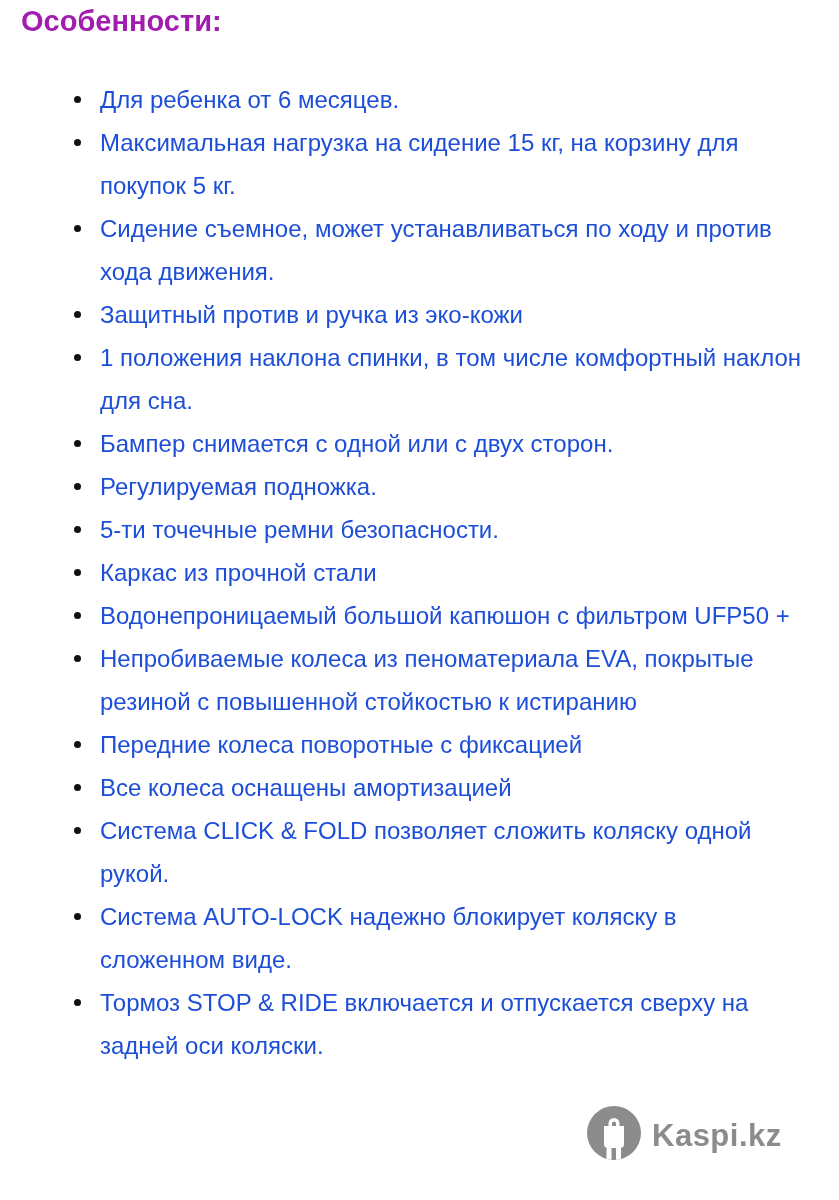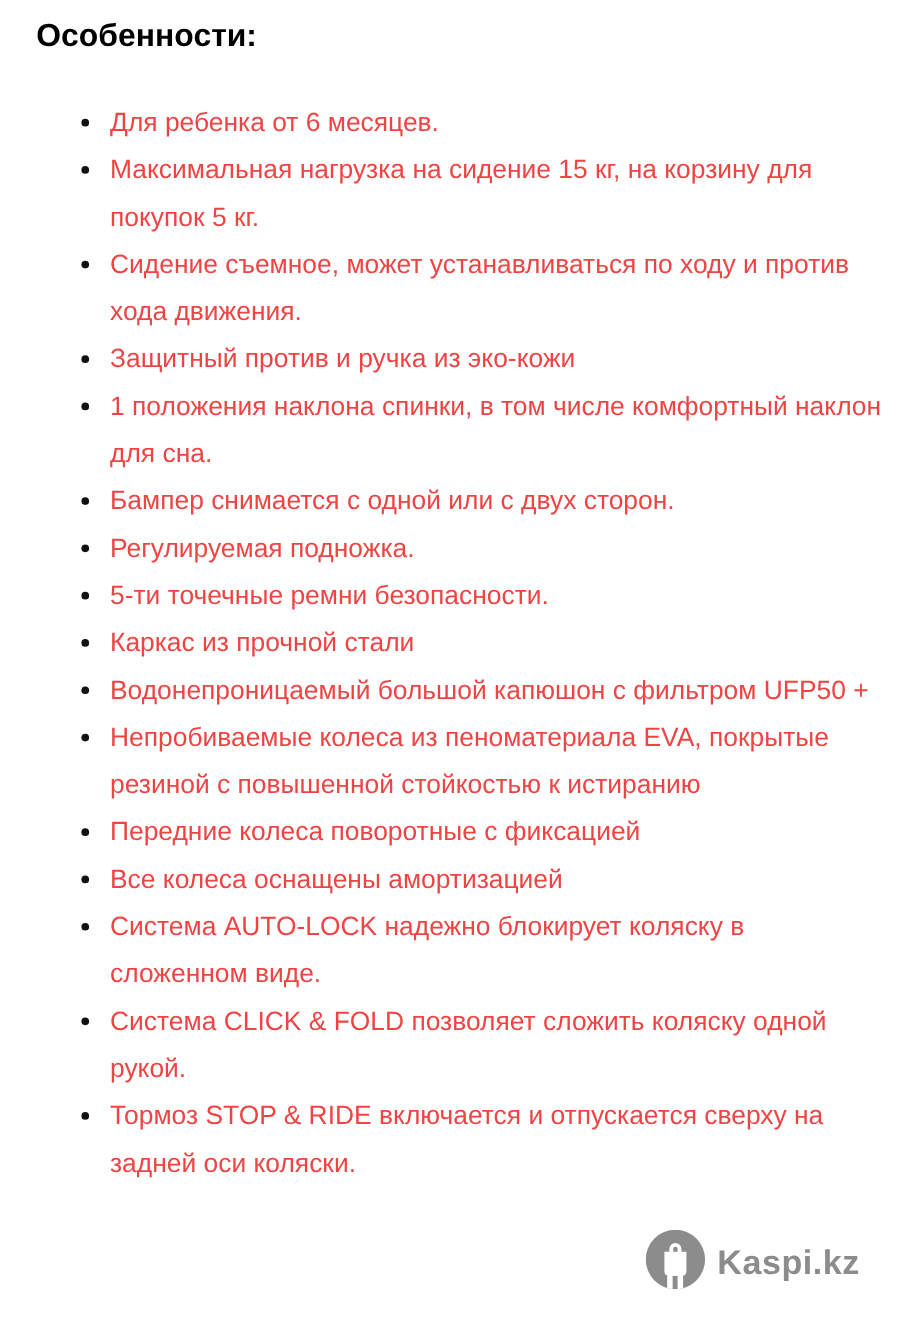--- a/index.html
+++ b/index.html
@@ -14,36 +14,36 @@
     color: #111111;
     overflow: hidden;
     position: relative;
   }
   .page {
     position: relative;
     width: 100%;
     height: 100%;
   }
   .heading {
-    margin: 12px;
+    margin: 0;
     padding: 4px 0 0 21px;
     font-size: 29px;
     line-height: 34px;
     font-weight: 700;
-    color: #000000;
+    color: #a21caf;
     position: relative;
     z-index: 1;
   }
   ul.features {
     margin: 40px 26px 0 100px;
     padding: 0;
     list-style: none;
     font-size: 24px;
     line-height: 43px;
-    color: #ef4444;
+    color: #1d4ed8;
     position: relative;
     z-index: 1;
     max-width: 706px;
   }
   ul.features li {
     position: relative;
     margin: 0;
     padding: 0;
   }
   ul.features li::before {
@@ -92,22 +92,22 @@
       <li>Защитный против и ручка из эко-кожи</li>
       <li>1 положения наклона спинки, в том числе комфортный наклон для сна.</li>
       <li>Бампер снимается с одной или с двух сторон.</li>
       <li>Регулируемая подножка.</li>
       <li>5-ти точечные ремни безопасности.</li>
       <li>Каркас из прочной стали</li>
       <li>Водонепроницаемый большой капюшон с фильтром UFP50 +</li>
       <li>Непробиваемые колеса из пеноматериала EVA, покрытые резиной с повышенной стойкостью к истиранию</li>
       <li>Передние колеса поворотные с фиксацией</li>
       <li>Все колеса оснащены амортизацией</li>
+      <li>Система CLICK &amp; FOLD позволяет сложить коляску одной рукой.</li>
       <li>Система AUTO-LOCK надежно блокирует коляску в сложенном виде.</li>
-      <li>Система CLICK &amp; FOLD позволяет сложить коляску одной рукой.</li>
       <li>Тормоз STOP &amp; RIDE включается и отпускается сверху на задней оси коляски.</li>
     </ul>
 
   <div class="watermark">
     <span class="wm-logo">
       <svg width="54" height="54" viewBox="0 0 54 54" xmlns="http://www.w3.org/2000/svg" aria-hidden="true">
         <defs>
           <clipPath id="wm-circle-clip">
             <circle cx="27" cy="27" r="27"></circle>
           </clipPath>

